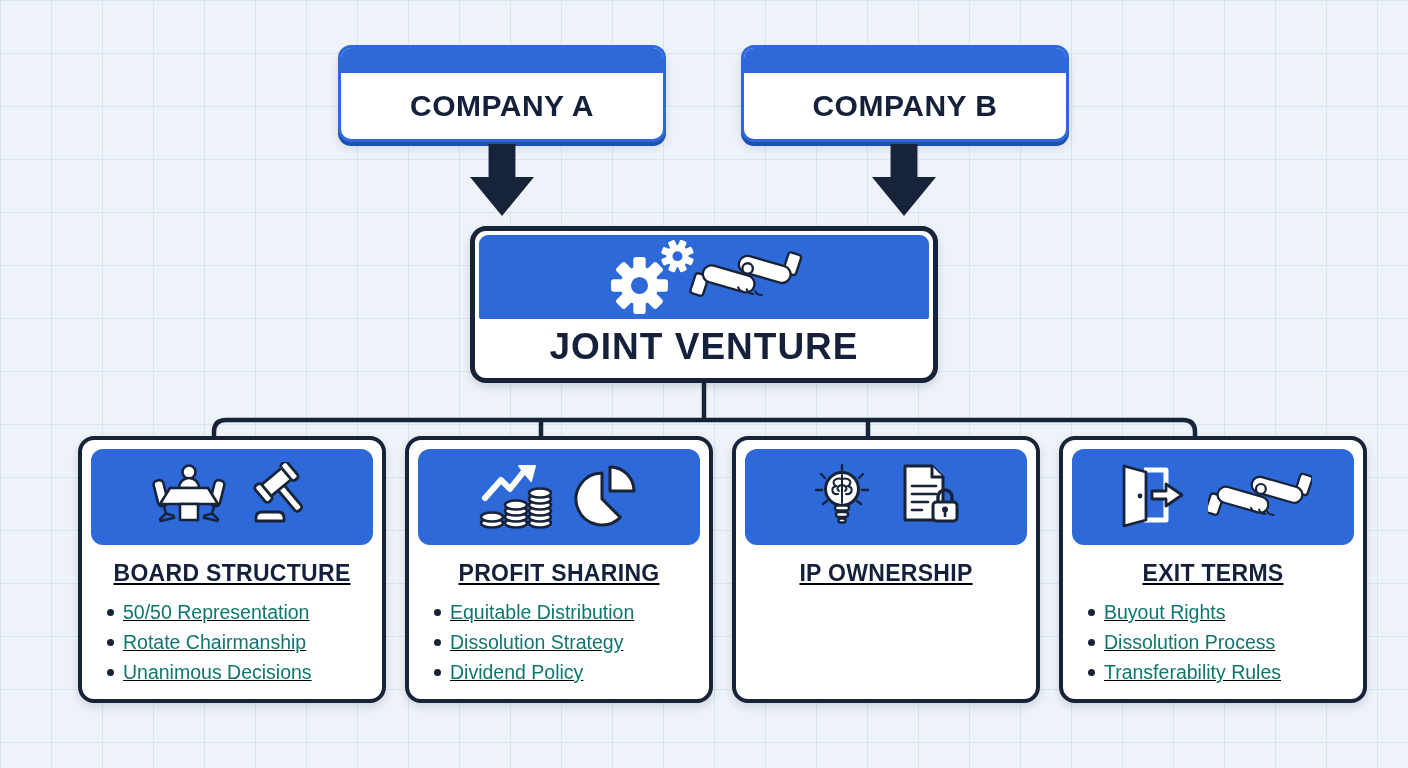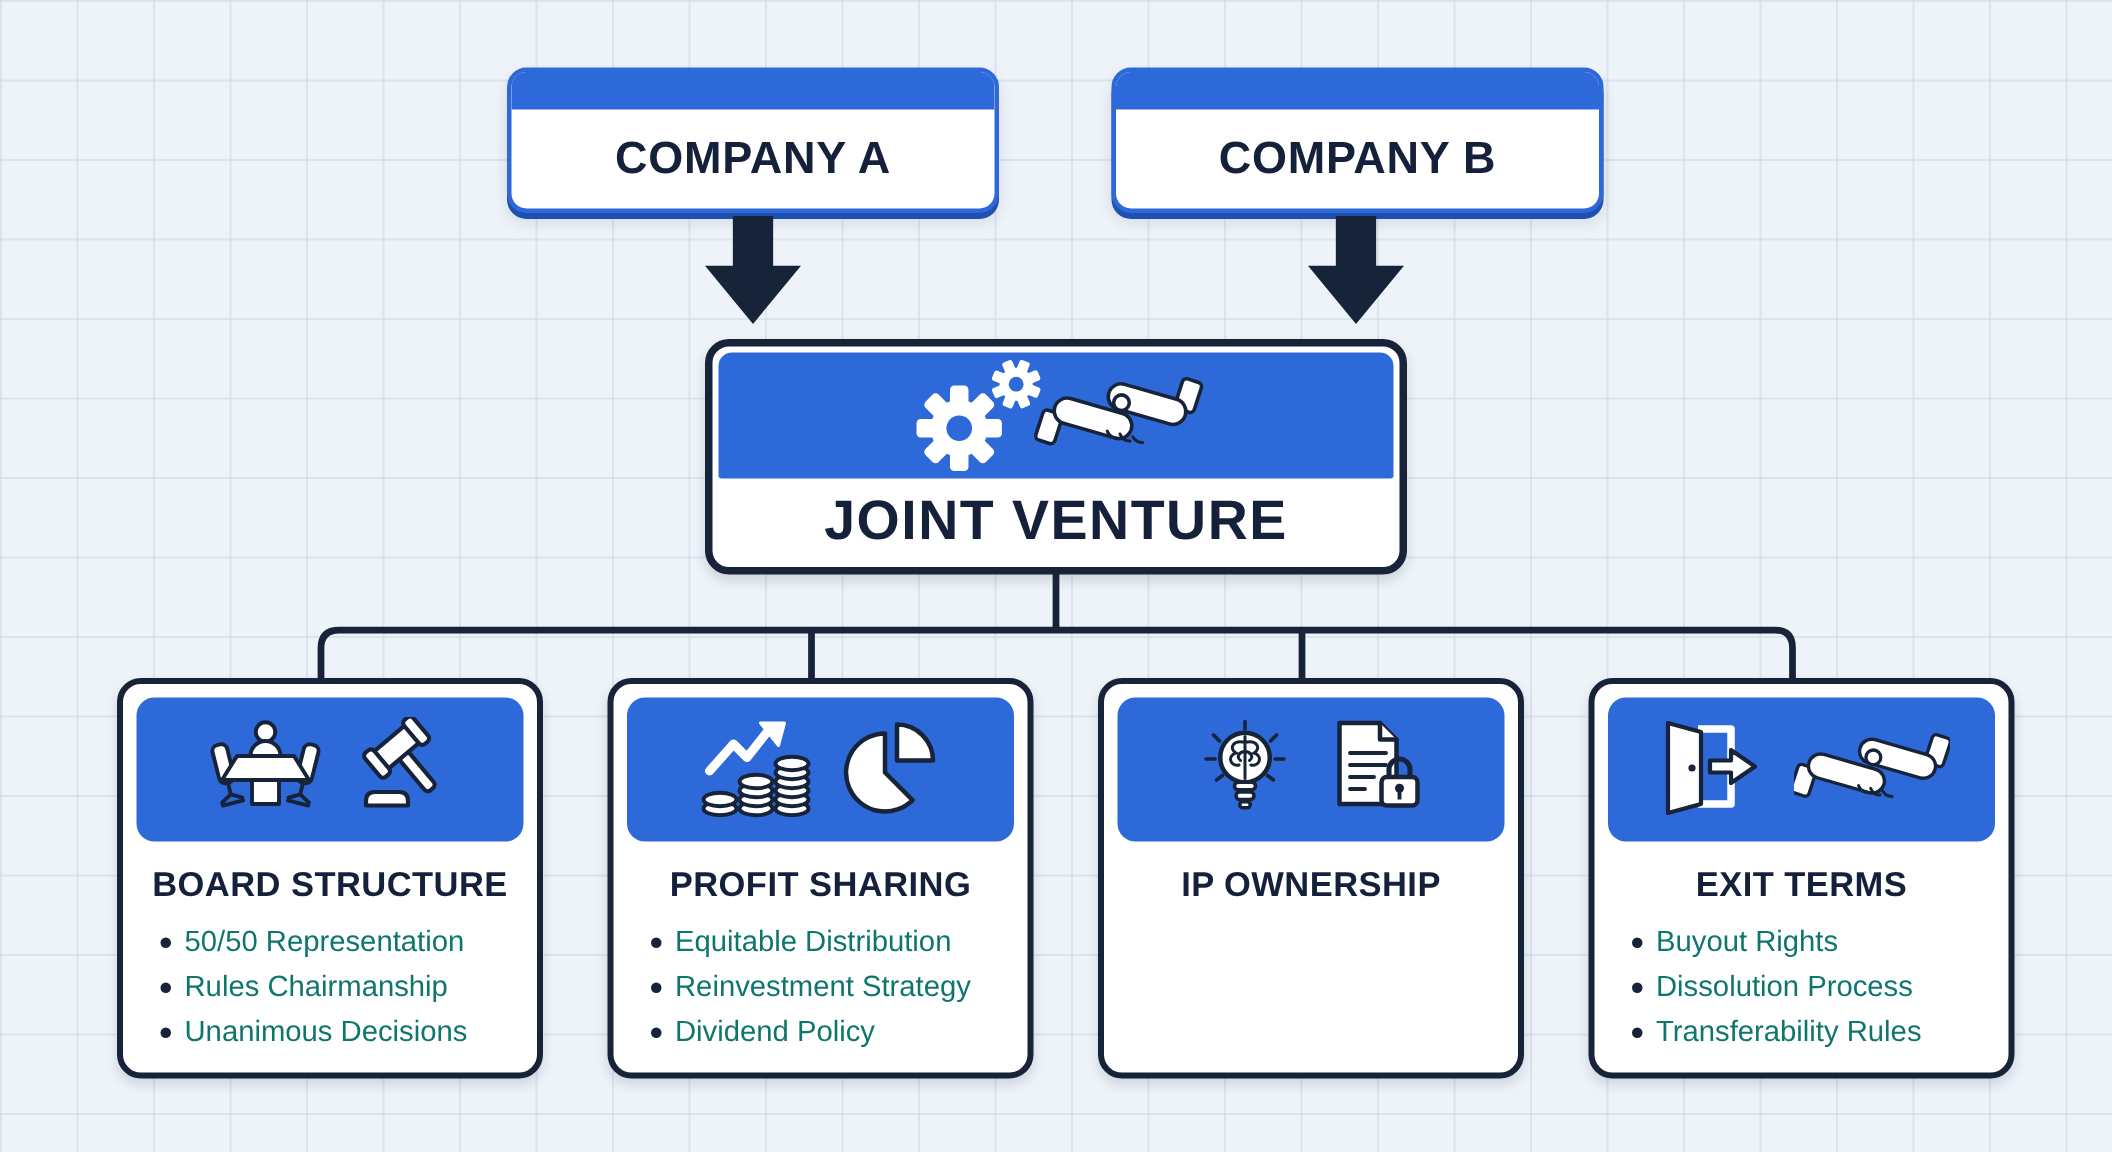--- a/index.html
+++ b/index.html
@@ -58,24 +58,25 @@
   .hub-label{
     flex:1;display:flex;align-items:center;justify-content:center;
     font-size:37px;font-weight:bold;color:#15203a;letter-spacing:1px;
   }
 
   
   .connectors{position:absolute;left:0;top:0;pointer-events:none;}
 
   
   .card{
-    position:absolute;top:452px;width:284px;height:267px;
+    position:absolute;top:436px;width:308px;height:267px;
     background:#ffffff;border:4px solid #172338;border-radius:16px;
     box-sizing:border-box;
     box-shadow:0 4px 8px rgba(23,35,56,.14);
+    text-decoration:underline;
   }
   #card-0{left:78px;}
   #card-1{left:405px;}
   #card-2{left:732px;}
   #card-3{left:1059px;}
   .card-header{
     margin:9px;height:96px;background:#2e69d9;border-radius:12px;
     display:flex;align-items:center;justify-content:center;gap:16px;
   }
   .card-title{
@@ -207,21 +208,21 @@
               <rect x="45" y="9" width="8" height="21" rx="3"></rect>
             </g>
             <path d="M10,56 q0,-6 6,-6 h16 q6,0 6,6 v3 h-28 z"></path>
           </g>
         </svg>
       </span>
     </div>
     <div class="card-title">BOARD STRUCTURE</div>
     <ul class="card-list">
       <li>50/50 Representation</li>
-      <li>Rules Chairmanship</li>
+      <li>Rotate Chairmanship</li>
       <li>Unanimous Decisions</li>
     </ul>
   </div>
 
   <div class="card" id="card-1">
     <div class="card-header">
       <span class="icon">
         <svg width="78" height="70" viewBox="0 0 78 70">
           <g class="ink" stroke-width="2.6" stroke-linejoin="round" stroke-linecap="round">
             <path d="M8,36 L24,18 L33,27 L48,8" fill="none" stroke="#ffffff" stroke-width="6"></path>
@@ -248,21 +249,21 @@
           <g fill="#ffffff" class="ink" stroke-width="3" stroke-linejoin="round">
             <path d="M31,37 L31,11 A26,26 0 1 0 49.4,55.4 Z"></path>
             <path d="M39,29 L39,5 A24,24 0 0 1 63,29 Z"></path>
           </g>
         </svg>
       </span>
     </div>
     <div class="card-title">PROFIT SHARING</div>
     <ul class="card-list">
       <li>Equitable Distribution</li>
-      <li>Reinvestment Strategy</li>
+      <li>Dissolution Strategy</li>
       <li>Dividend Policy</li>
     </ul>
   </div>
 
   <div class="card" id="card-2">
     <div class="card-header">
       <span class="icon">
         <svg width="70" height="70" viewBox="0 0 70 70">
           <g class="ink" stroke-width="2.4" stroke-linecap="round">
             <path d="M14,12 l4,4 M56,12 l-4,4 M9,28 h6 M61,28 h-6 M16,42 l4,-3 M54,42 l-4,-3 M35,3 v5" fill="none"></path>

